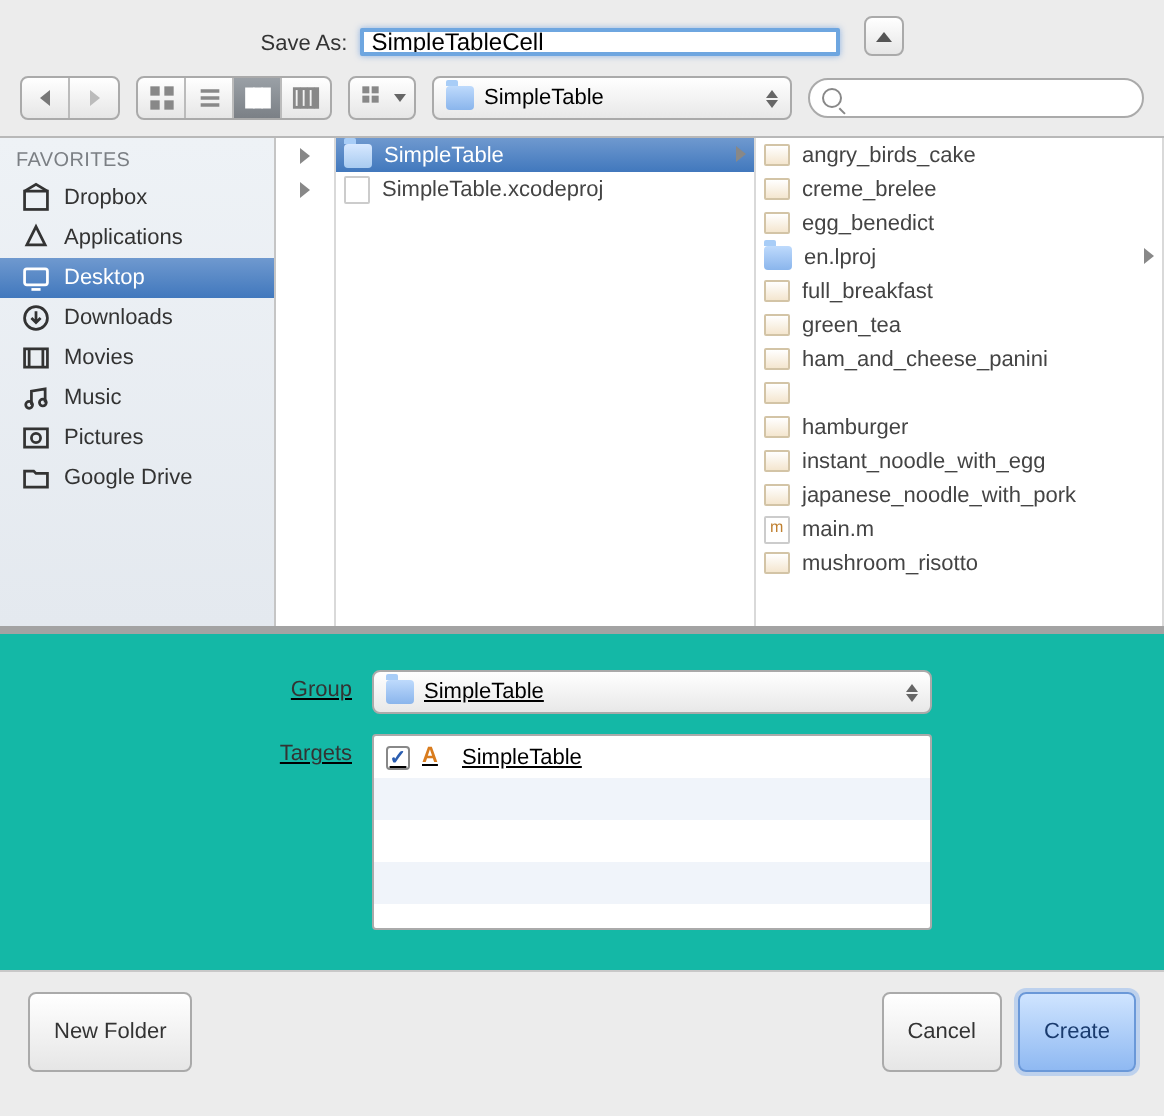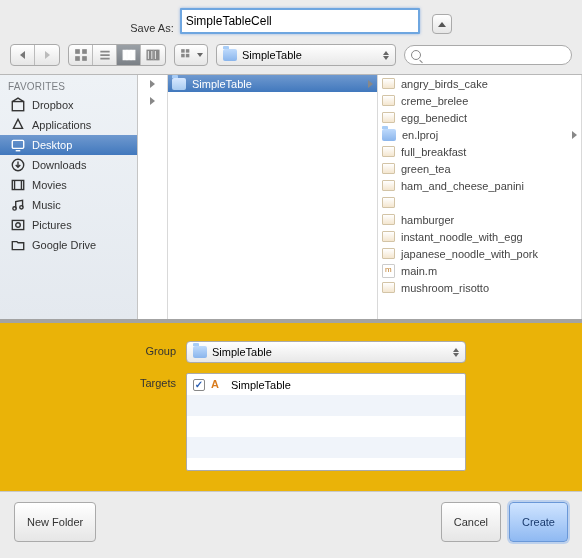--- a/index.html
+++ b/index.html
@@ -1,20 +1,20 @@
 <!DOCTYPE html>
 <html><head>
 <meta charset="utf-8">
 <style>
 * { margin: 0; padding: 0; box-sizing: border-box; font-family: "Lucida Grande", "Helvetica Neue", sans-serif; font-size: 11px; }
 body { width: 582px; height: 558px; background: #ececec; overflow: hidden; }
 
 .top-section { padding: 8px 12px 6px; display: flex; align-items: flex-end; gap: 6px; justify-content: center; }
 .save-label { color: #333; }
-.save-input { width: 240px; height: 26px; border: 2.5px solid #6ea6e0; border-radius: 1px; padding: 0 4px; font-size: 12px; background: #fff; outline: none; box-shadow: 0 0 3px rgba(80,140,220,.6); }
+.save-input { width: 240px; height: 14px; border: 2.5px solid #6ea6e0; border-radius: 1px; padding: 0 4px; font-size: 12px; background: #fff; outline: none; box-shadow: 0 0 3px rgba(80,140,220,.6); }
 .collapse-btn { width: 20px; height: 20px; border: 1px solid #aaa; border-radius: 4px; background: linear-gradient(#fff,#e6e6e6); display: inline-flex; align-items: center; justify-content: center; cursor: pointer; margin-left: 6px; }
 .tri-up { width: 0; height: 0; border-left: 4px solid transparent; border-right: 4px solid transparent; border-bottom: 5px solid #555; }
 
 .toolbar { display: flex; align-items: center; gap: 8px; padding: 4px 10px 8px; border-bottom: 1px solid #b8b8b8; }
 .seg { display: inline-flex; border: 1px solid #aaa; border-radius: 4px; overflow: hidden; background: linear-gradient(#fff,#e6e6e6); }
 .seg .btn { width: 24px; height: 20px; display: inline-flex; align-items: center; justify-content: center; border-right: 1px solid #bbb; cursor: pointer; }
 .seg .btn:last-child { border-right: none; }
 .seg .btn.active { background: linear-gradient(#9aa0a6,#7b8086); }
 .seg .btn.active svg { stroke: #fff; fill: #fff; }
 .tri-l { width:0; height:0; border-top:4px solid transparent; border-bottom:4px solid transparent; border-right:5px solid #777; }
@@ -46,21 +46,21 @@
 .arrow-cell .tri { width:0; height:0; border-top:4px solid transparent; border-bottom:4px solid transparent; border-left:5px solid #888; }
 .row { display:flex; align-items:center; gap:6px; padding: 2px 4px; height:17px; color:#444; cursor:pointer; }
 .row.sel { background: linear-gradient(#6f99cf,#4178bd); color:#fff; }
 .row.sel .folder-ic { background: linear-gradient(#d7e8ff,#a8cbf0); }
 .row .arrow { margin-left:auto; }
 .row.sel .arrow .tri { border-left-color:#fff; }
 .icon-file { width:13px; height:14px; background:#fff; border:1px solid #ccc; border-radius:1px; position:relative; }
 .icon-file.m::after { content:"m"; position:absolute; top:0; left:2px; font-size:8px; color:#c08030; }
 .icon-img { width:13px; height:11px; background:linear-gradient(#fff,#f4e6cf); border:1px solid #d3c4a6; border-radius:1px; }
 
-.bottom-panel { padding: 18px 20px 10px; background: #eab308; border-bottom: 1px solid #c8c8c8; }
+.bottom-panel { padding: 18px 20px 10px; background: #14b8a6; border-bottom: 1px solid #c8c8c8; text-decoration: underline; }
 .form-row { display:flex; align-items:flex-start; gap:10px; margin-bottom: 10px; }
 .form-label { width: 156px; text-align:right; color:#333; padding-top:4px; }
 .group-select { width: 280px; height: 22px; border:1px solid #aaa; border-radius:4px; background:linear-gradient(#fff,#e8e8e8); display:flex; align-items:center; padding:0 6px; gap:5px; cursor:pointer; }
 .targets-box { width: 280px; height: 98px; border:1px solid #aaa; background:#fff; overflow-y:auto; border-radius:2px; }
 .target-row { display:flex; align-items:center; gap:6px; padding:3px 6px; height:21px; }
 .target-row:nth-child(even) { background:#f0f4fa; }
 .chk { width:12px; height:12px; border:1px solid #888; border-radius:2px; background:#fff; display:inline-flex; align-items:center; justify-content:center; }
 .chk.checked::after { content:"✓"; font-size:10px; color:#2a5db0; font-weight:bold; }
 .app-ic { width:14px; height:14px; display:inline-block; position:relative; }
 .app-ic::before { content:"A"; font-size:11px; color:#d97c1e; font-weight:bold; }
@@ -231,20 +231,24 @@
     <div class="arrow-cell">
         <span class="tri"></span>
       </div>
   </div>
   <div class="col mid" id="col-mid">
       <div class="row sel">
         <span class="folder-ic"></span>
         <span>SimpleTable</span>
         <span class="arrow"><span class="tri" style="display:inline-block;width:0;height:0;border-top:4px solid transparent;border-bottom:4px solid transparent;border-left:5px solid #888"></span></span>
       </div>
+      <div class="row">
+        <span class="icon-file"></span>
+        <span>SimpleTable.xcodeproj</span>
+      </div>
     </div>
   <div class="col wide" id="col-wide">
       <div class="row">
         <span class="icon-img"></span>
         <span>angry_birds_cake</span>
       </div>
       <div class="row">
         <span class="icon-img"></span>
         <span>creme_brelee</span>
       </div>

